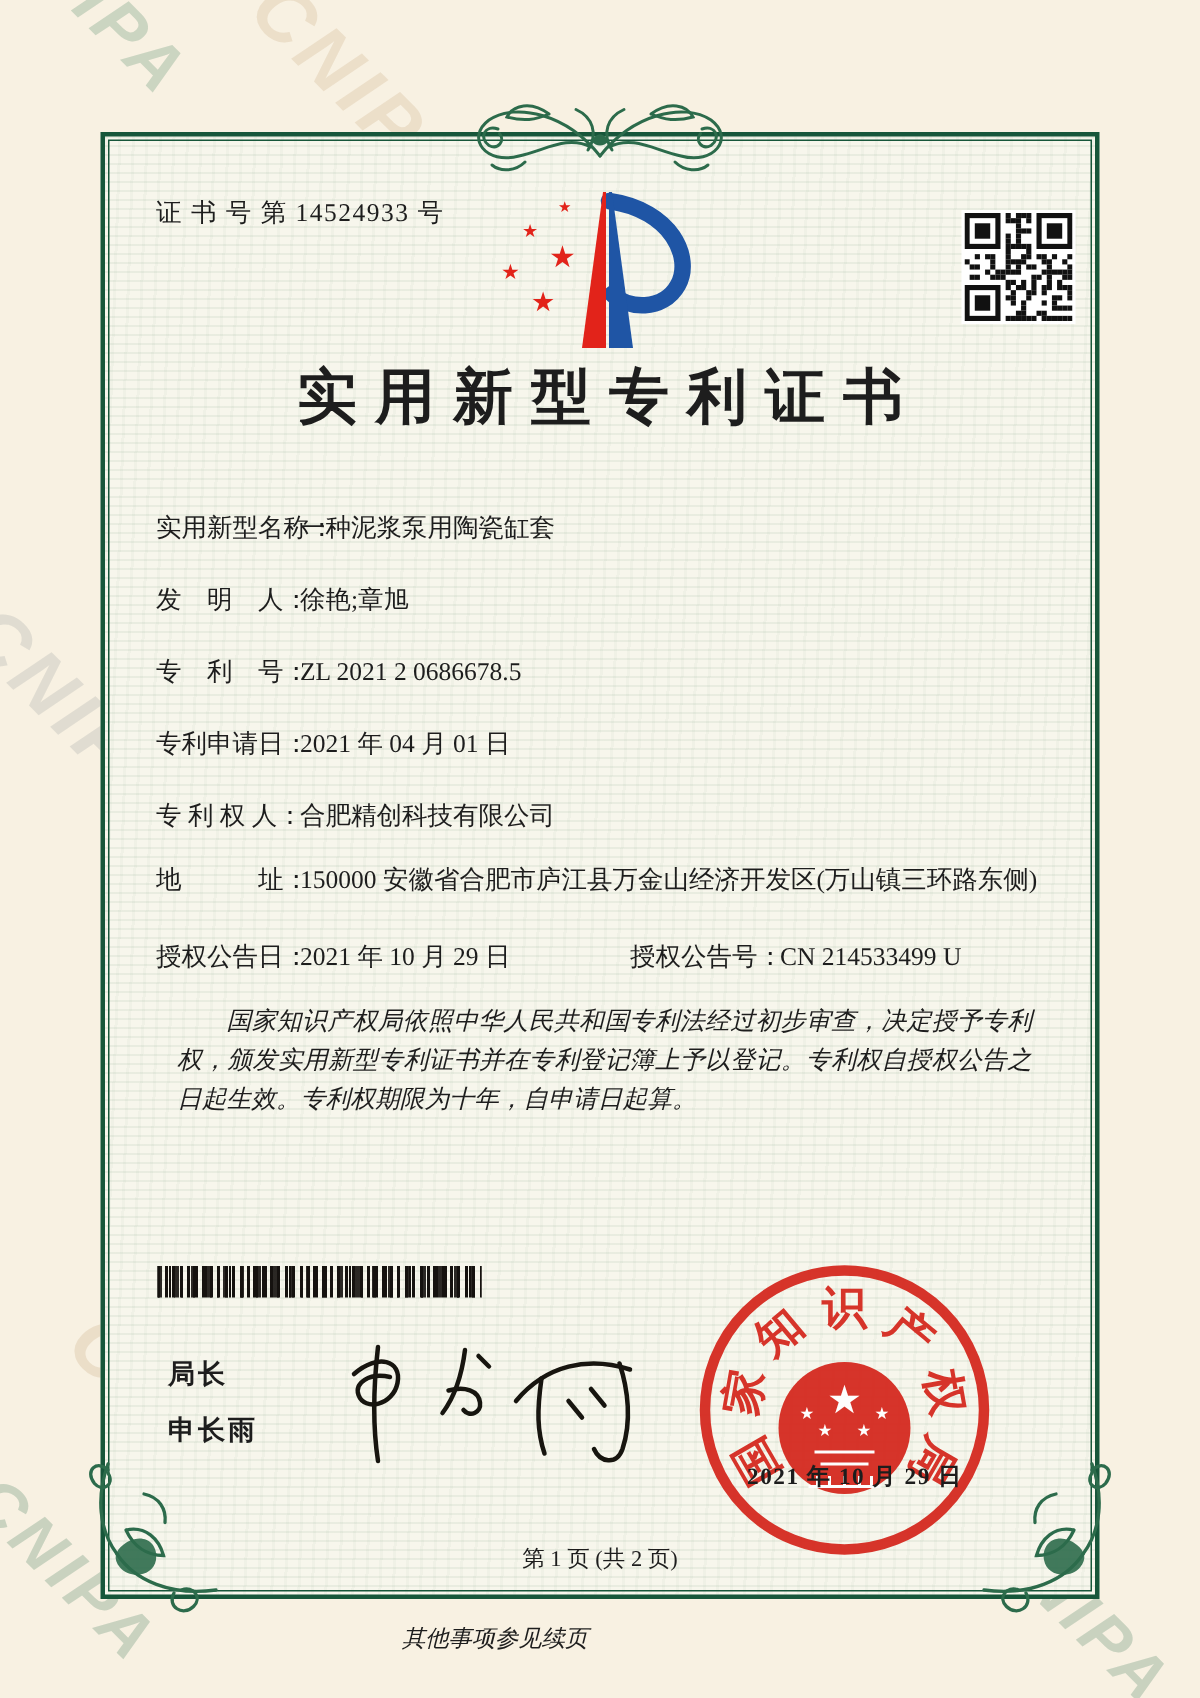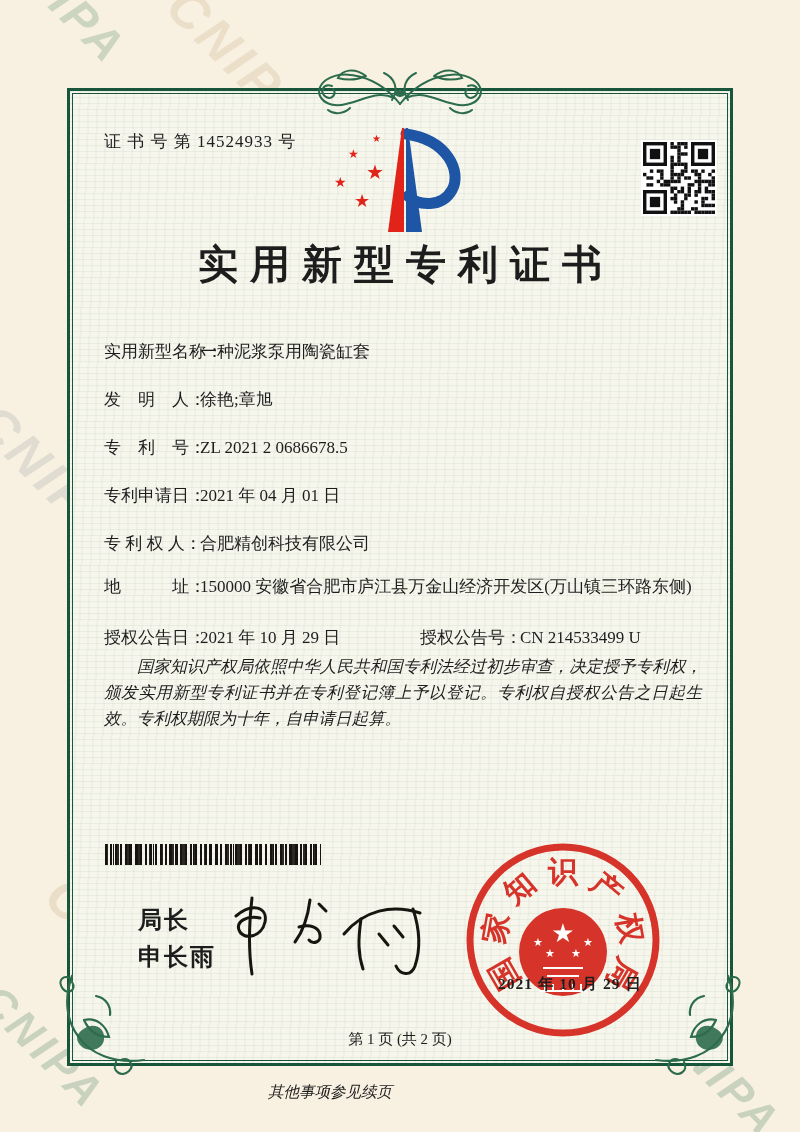--- a/index.html
+++ b/index.html
@@ -34,30 +34,30 @@
   #f-name  .lab,#f-name  .val{top:340px;}
   #f-inv   .lab,#f-inv   .val{top:388px;}
   #f-pno   .lab,#f-pno   .val{top:436px;}
   #f-fdate .lab,#f-fdate .val{top:484px;}
   #f-owner .lab,#f-owner .val{top:532px;}
   #f-addr  .lab{top:575px;}  #f-addr .val{top:575px;}
   #f-gdate .lab{top:626px;}  #f-gdate .val{top:626px;width:200px;}
   #f-gno   .lab{left:420px;top:626px;} #f-gno .val{left:520px;top:626px;width:185px;}
 
   #body-text{left:102px;top:652px;width:602px;font-size:16.5px;line-height:26px;text-align:justify;}
-  #body-text p{margin:2px;text-indent:2em;}
+  #body-text p{margin:16px;text-indent:2em;}
 
   #barcode{left:105px;top:844px;width:216px;height:21px;
     background:
       repeating-linear-gradient(90deg,#15120f 0 2px,rgba(0,0,0,0) 2px 5px),
       repeating-linear-gradient(90deg,#15120f 0 1px,rgba(0,0,0,0) 1px 8px),
       repeating-linear-gradient(90deg,rgba(21,18,15,.9) 0 3px,rgba(0,0,0,0) 3px 11px);}
 
   .signer{left:112px;font-family:"Liberation Sans","DejaVu Sans",sans-serif;
-          font-size:24px;font-weight:600;letter-spacing:2px;margin-left:26px;}
+          font-size:18px;font-weight:600;letter-spacing:2px;}
   #signer-title{top:904px;}
   #signer-name{top:941px;}
 
   #signature-svg{left:222px;top:882px;}
   #seal{left:460px;top:840px;}
   .seal-char{font-size:30px;font-weight:bold;fill:#d5281e;font-family:"Liberation Serif","DejaVu Serif",serif;}
   #seal-date{left:498px;top:974px;font-size:15.5px;font-weight:600;letter-spacing:1px;z-index:5;}
 
   #page-num{left:0;top:1030px;width:800px;text-align:center;font-size:15px;}
   #cont-note{left:0;top:1082px;width:660px;text-align:center;font-size:15.5px;}

